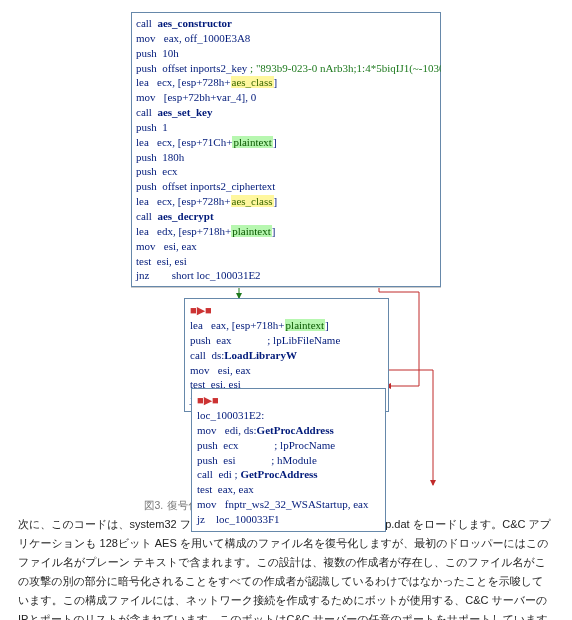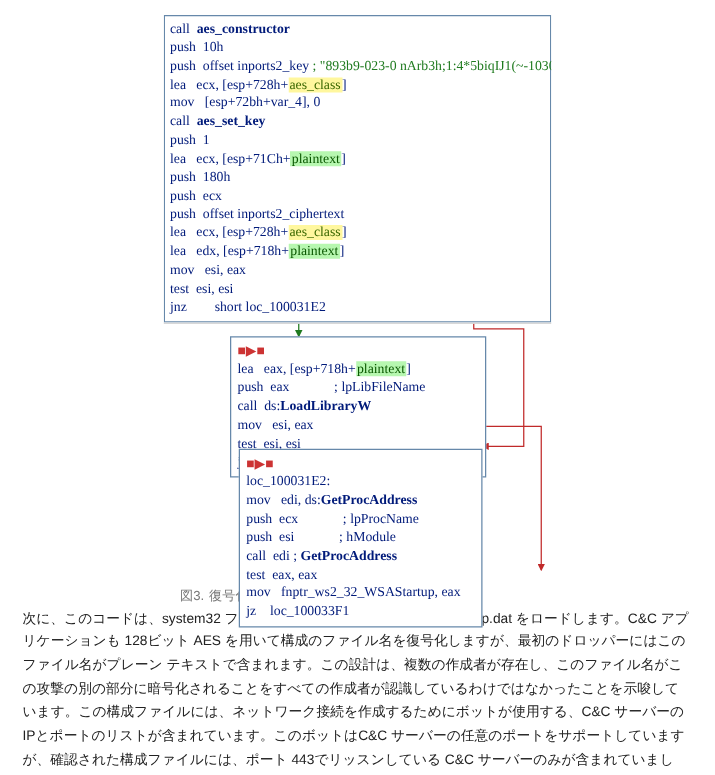--- a/index.html
+++ b/index.html
@@ -22,31 +22,33 @@
   .svg-box { position: absolute; border: 1px solid #6688aa; background: #fff; padding: 4px 5px; }
   svg.arrows { position: absolute; left: 0; top: 0; pointer-events: none; }
 </style>
 </head>
 <body>
 
 <div class="wrap">
   <div class="top-clip">
     <div class="top-block asm-code" id="asm-top">
         <span><span class="mnem" style="display: inline;">call  </span><span class="bold-api" style="display: inline;">aes_constructor</span></span>
+        <span><span class="mnem" style="display: inline;">mov   </span><span class="reg" style="display: inline;">eax, off_1000E3A8</span></span>
         <span><span class="mnem" style="display: inline;">push  </span><span class="reg" style="display: inline;">10h</span></span>
         <span><span class="mnem" style="display: inline;">push  </span><span class="reg" style="display: inline;">offset inports2_key </span><span style="display: inline; color: rgb(31, 122, 31);">; "893b9-023-0 nArb3h;1:4*5biqIJ1(~-1030#"</span></span>
         <span><span class="mnem" style="display: inline;">lea   </span><span class="reg" style="display: inline;">ecx, [esp+728h+</span><span class="hl-y" style="display: inline;">aes_class</span><span class="reg" style="display: inline;">]</span></span>
         <span><span class="mnem" style="display: inline;">mov   </span><span class="reg" style="display: inline;">[esp+72bh+var_4], 0</span></span>
         <span><span class="mnem" style="display: inline;">call  </span><span class="bold-api" style="display: inline;">aes_set_key</span></span>
         <span><span class="mnem" style="display: inline;">push  </span><span class="reg" style="display: inline;">1</span></span>
         <span><span class="mnem" style="display: inline;">lea   </span><span class="reg" style="display: inline;">ecx, [esp+71Ch+</span><span class="hl-g" style="display: inline;">plaintext</span><span class="reg" style="display: inline;">]</span></span>
         <span><span class="mnem" style="display: inline;">push  </span><span class="reg" style="display: inline;">180h</span></span>
         <span><span class="mnem" style="display: inline;">push  </span><span class="reg" style="display: inline;">ecx</span></span>
         <span><span class="mnem" style="display: inline;">push  </span><span class="reg" style="display: inline;">offset inports2_ciphertext</span></span>
         <span><span class="mnem" style="display: inline;">lea   </span><span class="reg" style="display: inline;">ecx, [esp+728h+</span><span class="hl-y" style="display: inline;">aes_class</span><span class="reg" style="display: inline;">]</span></span>
+        <span><span class="mnem" style="display: inline;">call  </span><span class="bold-api" style="display: inline;">aes_decrypt</span></span>
         <span><span class="mnem" style="display: inline;">lea   </span><span class="reg" style="display: inline;">edx, [esp+718h+</span><span class="hl-g" style="display: inline;">plaintext</span><span class="reg" style="display: inline;">]</span></span>
         <span><span class="mnem" style="display: inline;">mov   </span><span class="reg" style="display: inline;">esi, eax</span></span>
         <span><span class="mnem" style="display: inline;">test  </span><span class="reg" style="display: inline;">esi, esi</span></span>
         <span><span class="mnem" style="display: inline;">jnz   </span><span class="reg" style="display: inline; margin-left: 14px;">short loc_100031E2</span></span>
       </div>
   </div>
 
   <div class="svg-stage">
     <svg class="arrows" width="310" height="205">
       <defs>

